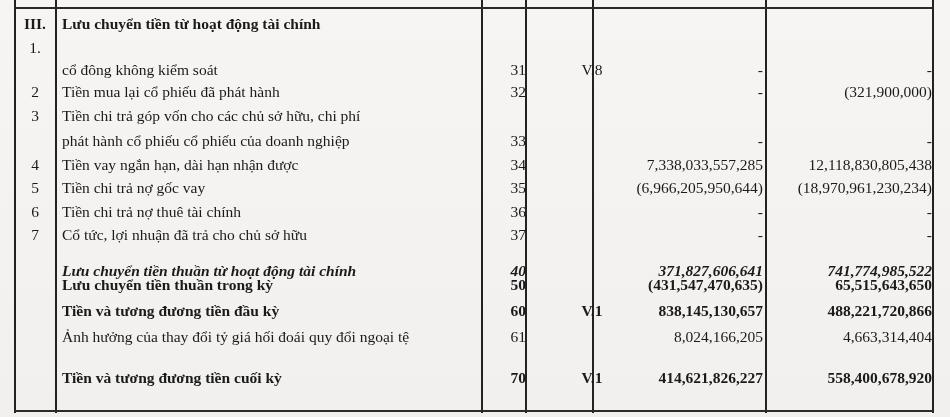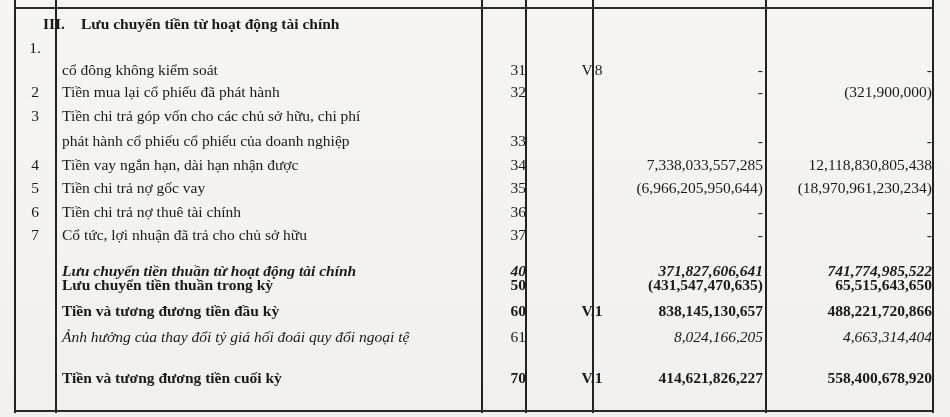--- a/index.html
+++ b/index.html
@@ -20,22 +20,22 @@
     position: absolute; left: 0; width: 950px;
     font-size: 15.5px; line-height: 20px; height: 22px;
   }
   .row > span { position: absolute; top: 0; white-space: nowrap; }
   .c-no { left: 16px; width: 38px; text-align: center; }
   .c-desc { left: 62px; text-align: right; }
   .c-code { left: 482px; width: 44px; text-align: right; }
   .c-note { left: 526px; width: 52px; text-align: center; margin-left: 40px; }
   .c-cur { left: 593px; width: 170px; text-align: right; }
   .c-prev { left: 766px; width: 166px; text-align: right; }
-  .bold { font-weight: bold; padding-left: 19px; }
-  .ital { font-style: italic; }
+  .bold { font-weight: bold; }
+  .ital { }
 </style>
 </head>
 <body>
 
 <div class="sheet">
 
   <div class="vline" style="left:14px;height:413px;"></div>
   <div class="vline" style="left:55px;height:413px;"></div>
   <div class="vline" style="left:481px;height:413px;"></div>
   <div class="vline" style="left:525px;height:413px;"></div>

